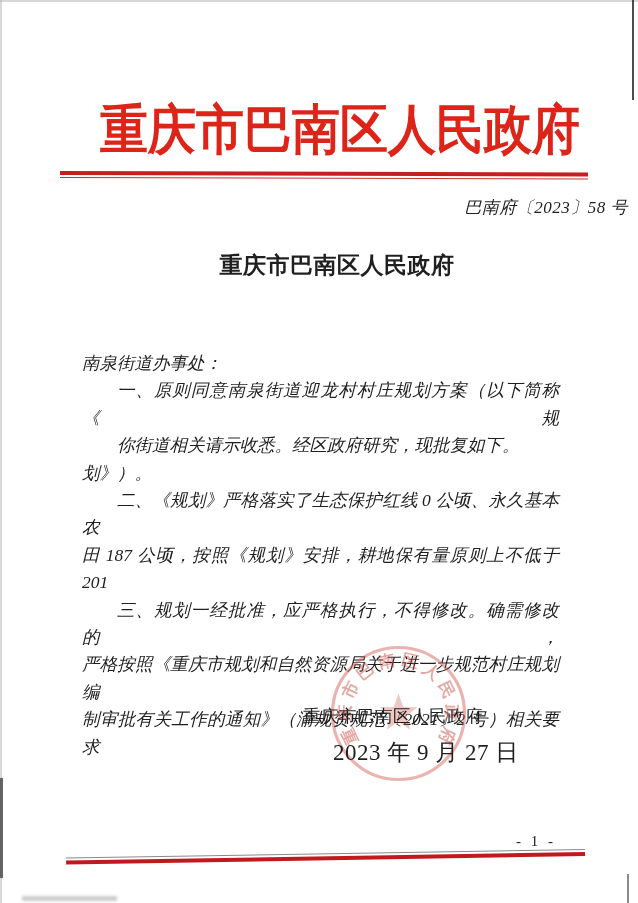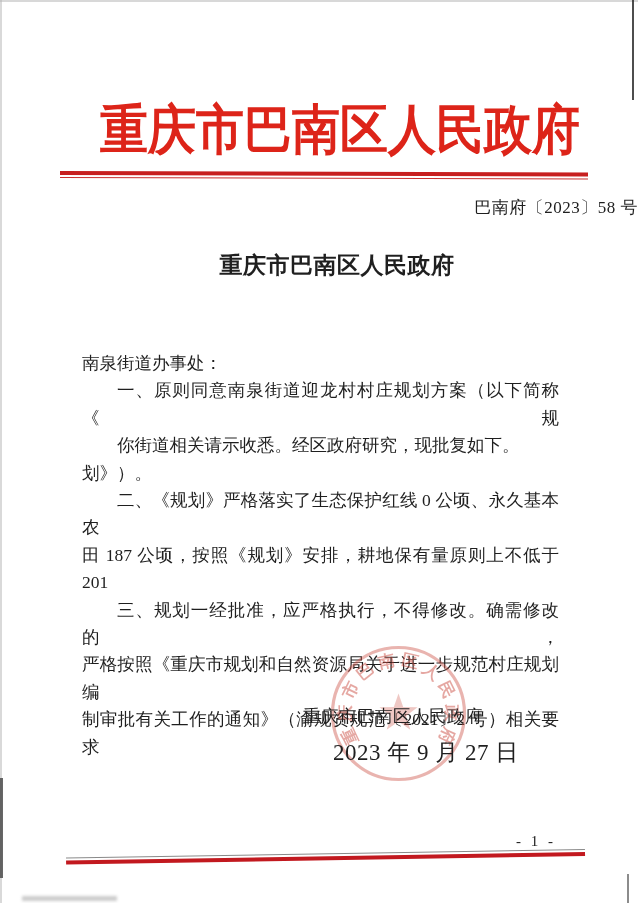--- a/index.html
+++ b/index.html
@@ -33,37 +33,38 @@
     transform-origin:center top;
     white-space:nowrap;
   }
   .header-rule{position:absolute;left:60px;top:171px;width:528px;transform:rotate(0.15deg);transform-origin:left center;}
   .header-rule .thick{height:3.5px;background:#c71f1f;}
   .header-rule .gap{height:2.5px;}
   .header-rule .thin{height:1.3px;background:#c93030;}
 
   
   .doc-number{
-    position:absolute;top:196px;right:36px;
+    position:absolute;top:196px;right:46px;
     font-size:17px;letter-spacing:.5px;
     white-space:nowrap;
+    font-style:italic;
   }
 
   
   .doc-title{
     position:absolute;left:0;right:0;top:250px;
     text-align:center;font-weight:bold;
     font-size:23px;line-height:32.5px;
     letter-spacing:.5px;
   }
 
   
   .body-block{
     position:absolute;left:82px;top:350px;width:477px;
-    font-size:17.5px;line-height:27.4px;
+    font-size:17.5px;line-height:27.4px;font-style:italic;
   }
   .line{white-space:nowrap;}
   .line.indent{text-indent:35px;}
   .line.justify{white-space:normal;text-align:justify;text-align-last:justify;}
 
   
   .seal{position:absolute;left:326px;top:641px;width:145px;height:145px;opacity:.8;}
 
   
   .sig-name{position:absolute;left:303px;top:704px;font-size:17.5px;letter-spacing:.5px;white-space:nowrap;}

